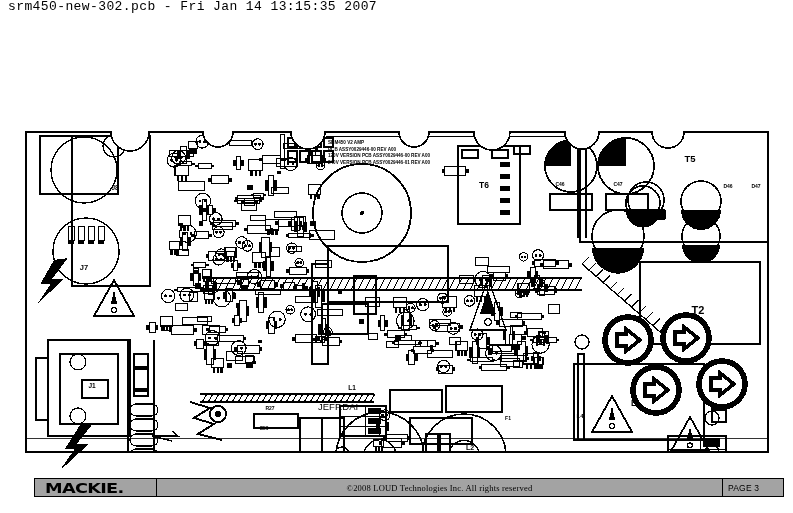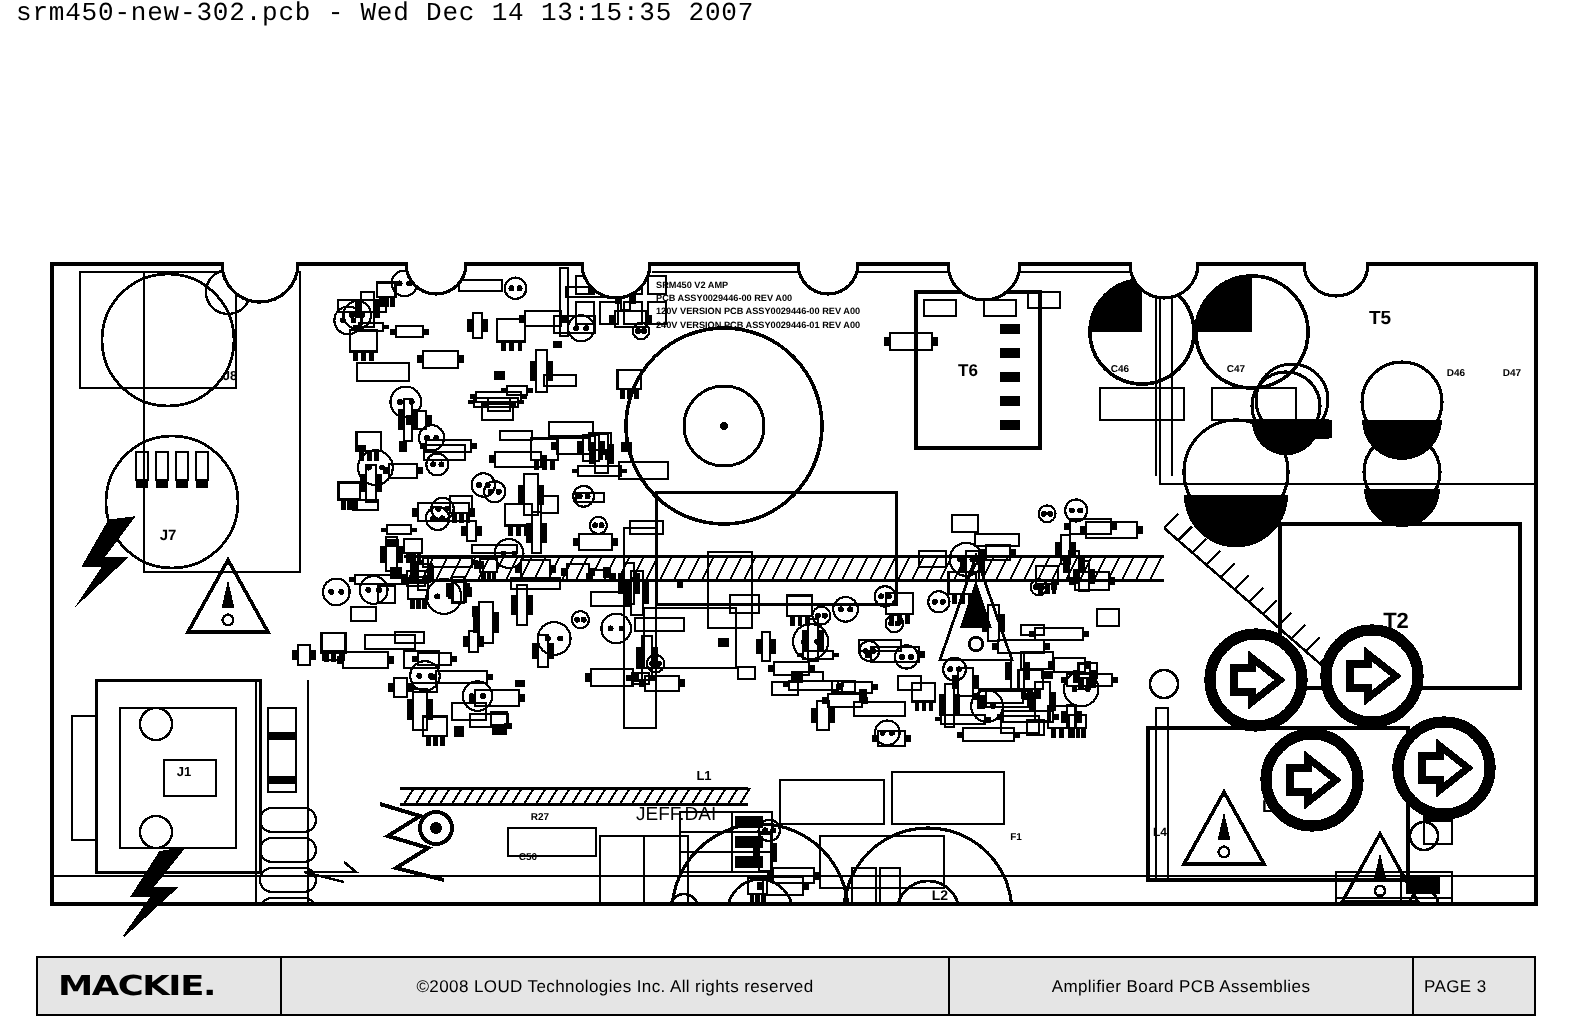--- a/index.html
+++ b/index.html
@@ -10,41 +10,41 @@
   #plot-header{position:absolute;left:8px;top:-1px;font-size:13px;
       letter-spacing:.4px;white-space:nowrap;font-family:"Liberation Mono",monospace;}
 
   
   #sheet{position:absolute;left:0;top:18px;width:793px;height:495px;}
 
   #pcb-wrap{position:absolute;left:22px;top:100px;width:750px;height:352px;}
   #pcb-svg{display:block;}
 
   
-  #title-block{position:absolute;left:18px;top:460px;width:750px;height:30px;
-      border:1.4px solid #000;display:flex;box-sizing:border-box;background:#e5e5e5;}
+  #title-block{position:absolute;left:34px;top:460px;width:750px;height:19px;
+      border:1.4px solid #000;display:flex;box-sizing:border-box;background:#a3a3a3;}
   .tb-cell{display:flex;align-items:center;justify-content:center;
       border-right:1.4px solid #000;box-sizing:border-box;font-size:8.5px;
       letter-spacing:.2px;white-space:nowrap;overflow:hidden;}
   .tb-cell:last-child{border-right:none;}
   .c-logo{flex:0 0 122px;justify-content:flex-start;padding-left:10px;}
   .c-model{flex:0 0 128px;}
-  .c-copy{flex:1 1 auto;}
+  .c-copy{flex:1 1 auto;font-family:Liberation Serif, serif;}
   .c-desc{flex:0 0 232px;}
   .c-page{flex:0 0 60px;justify-content:flex-start;padding-left:5px;}
 
   #mackie-logo{font-family:"DejaVu Sans",sans-serif;font-weight:bold;
       font-size:15px;letter-spacing:-0.6px;transform:scaleX(1.18) scaleY(.92);
       transform-origin:left center;}
   #mackie-logo .dot{font-size:15px;}
 </style>
 </head>
 <body>
 
-<div id="plot-header">srm450-new-302.pcb  -  Wed Dec 14 13:15:35 2007</div>
+<div id="plot-header">srm450-new-302.pcb  -  Fri Jan 14 13:15:35 2007</div>
 
 <div id="sheet">
 
   <div id="pcb-wrap">
     <svg id="pcb-svg" width="750" height="352" viewBox="0 0 750 352" xmlns="http://www.w3.org/2000/svg" shape-rendering="crispEdges">
       <defs>
         <clipPath id="boardClip">
             <path id="boardPathClip" d="M 4 14 L 89 14 A 19 19 0 0 0 127 14 L 181 14 A 15 15 0 0 0 211 14 L 269 14 A 17 17 0 0 0 303 14 L 377 14 A 15 15 0 0 0 407 14 L 452 14 A 18 18 0 0 0 488 14 L 543 14 A 17 17 0 0 0 577 14 L 630 14 A 16 16 0 0 0 662 14 L 746 14 L 746 334 L 4 334 Z"></path>
           </clipPath>
         <g id="calloutArrow">
@@ -954,17 +954,16 @@
           </g>
         </g>
     </svg>
   </div>
 
   <div id="title-block">
     <div class="tb-cell c-logo">
       <span id="mackie-logo"><span>MACKIE</span><span class="dot">.</span></span>
     </div>
     <div class="tb-cell c-copy">©2008 LOUD Technologies Inc. All rights reserved</div>
-    <div class="tb-cell c-desc">Amplifier Board PCB Assemblies</div>
     <div class="tb-cell c-page">PAGE 3</div>
   </div>
 
 </div>
 
 </body></html>

